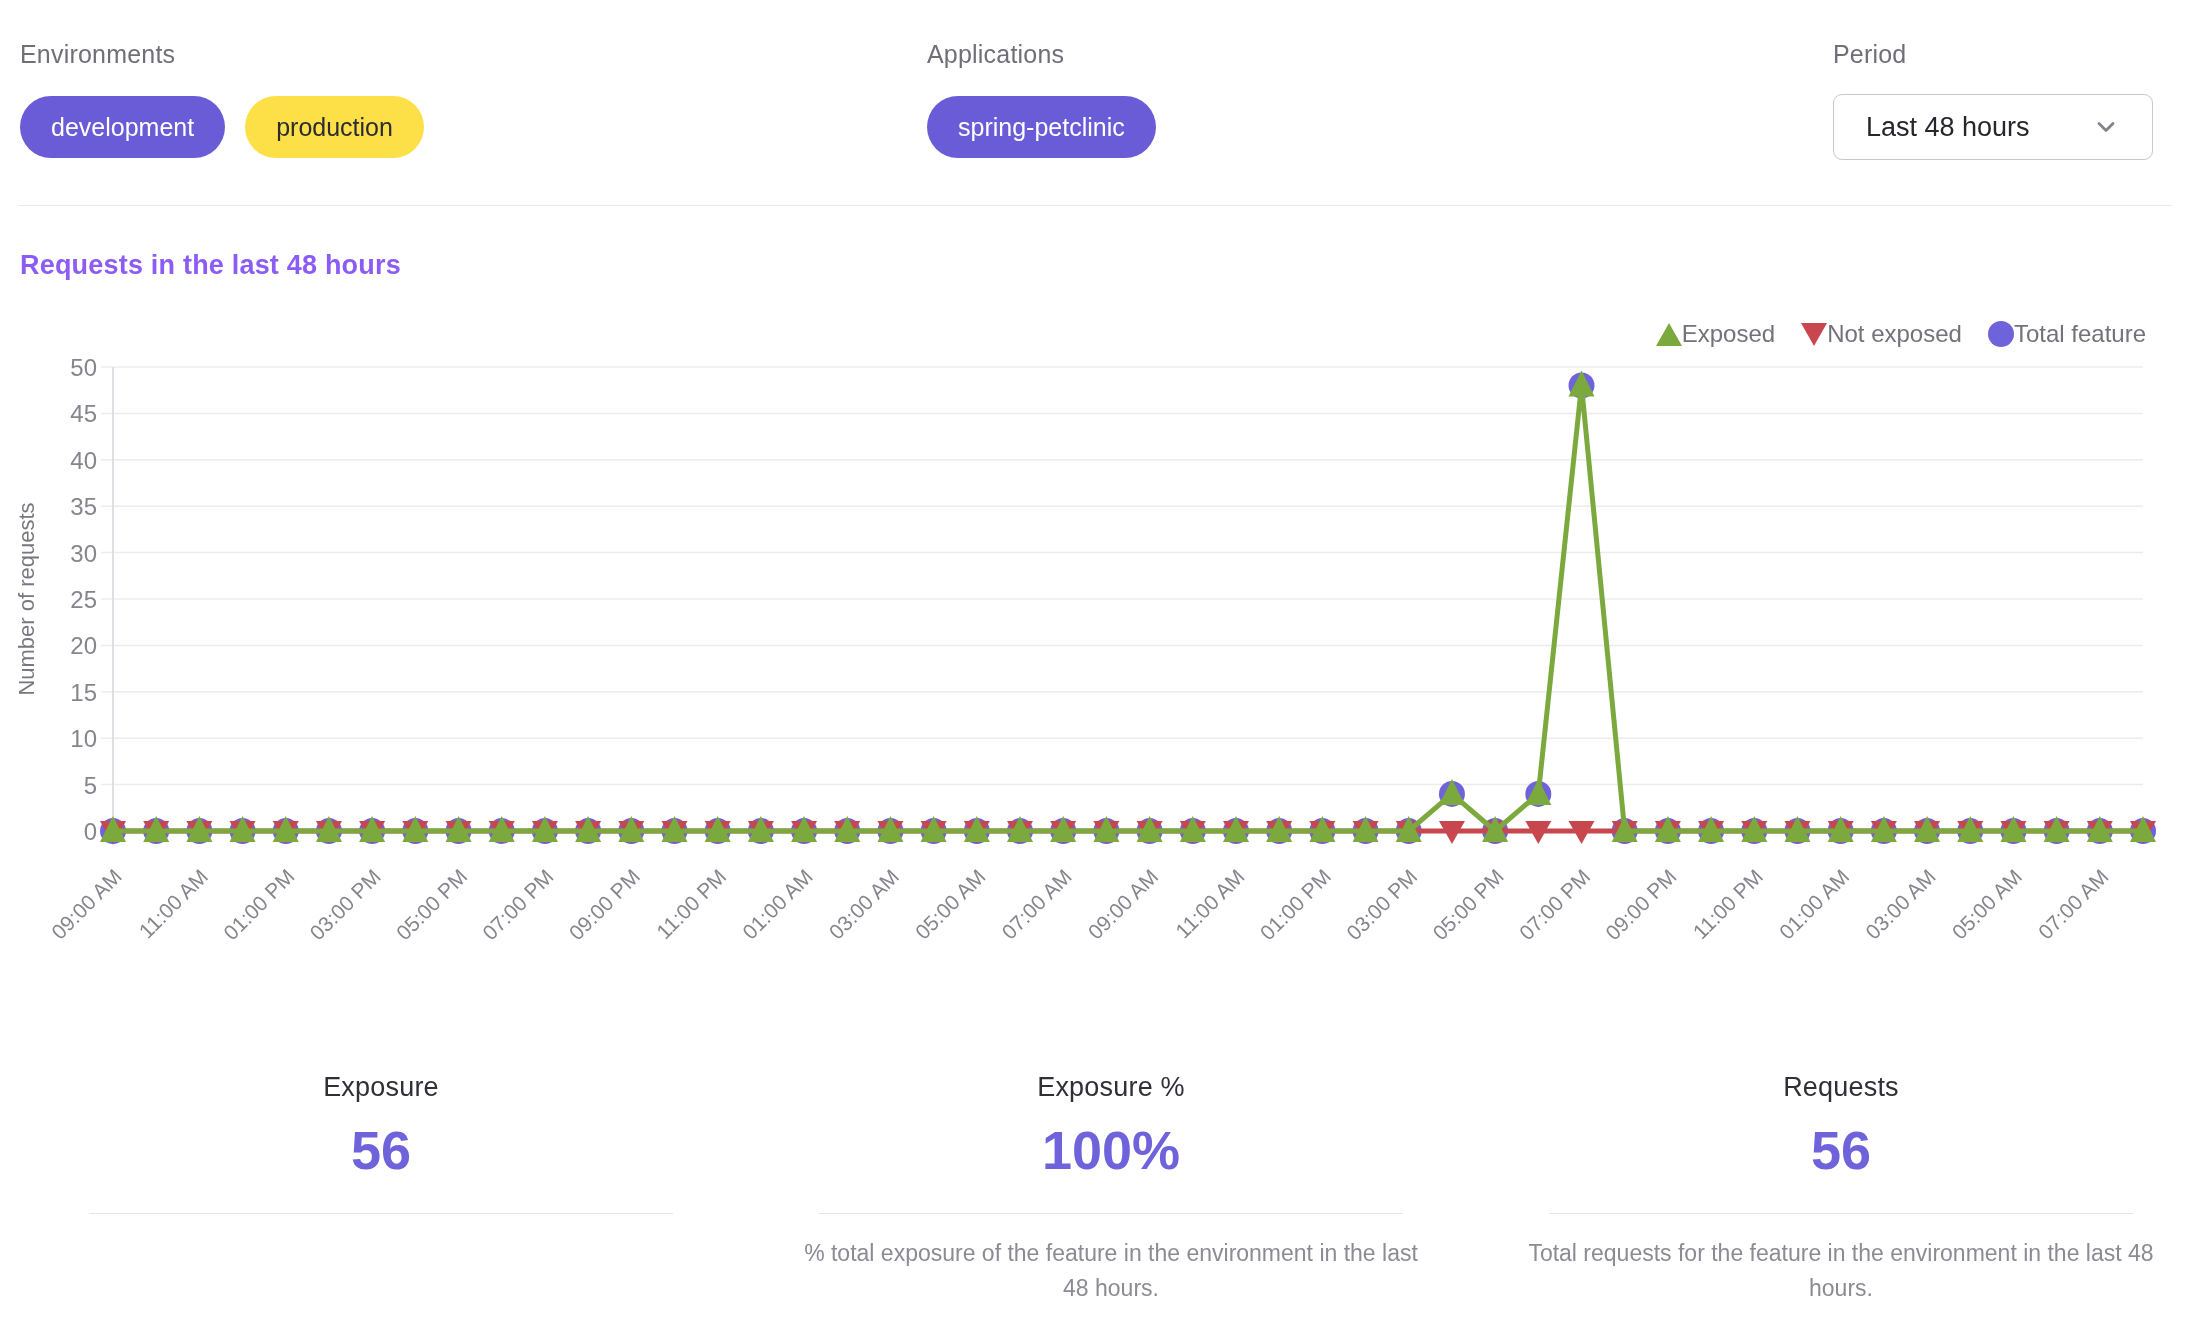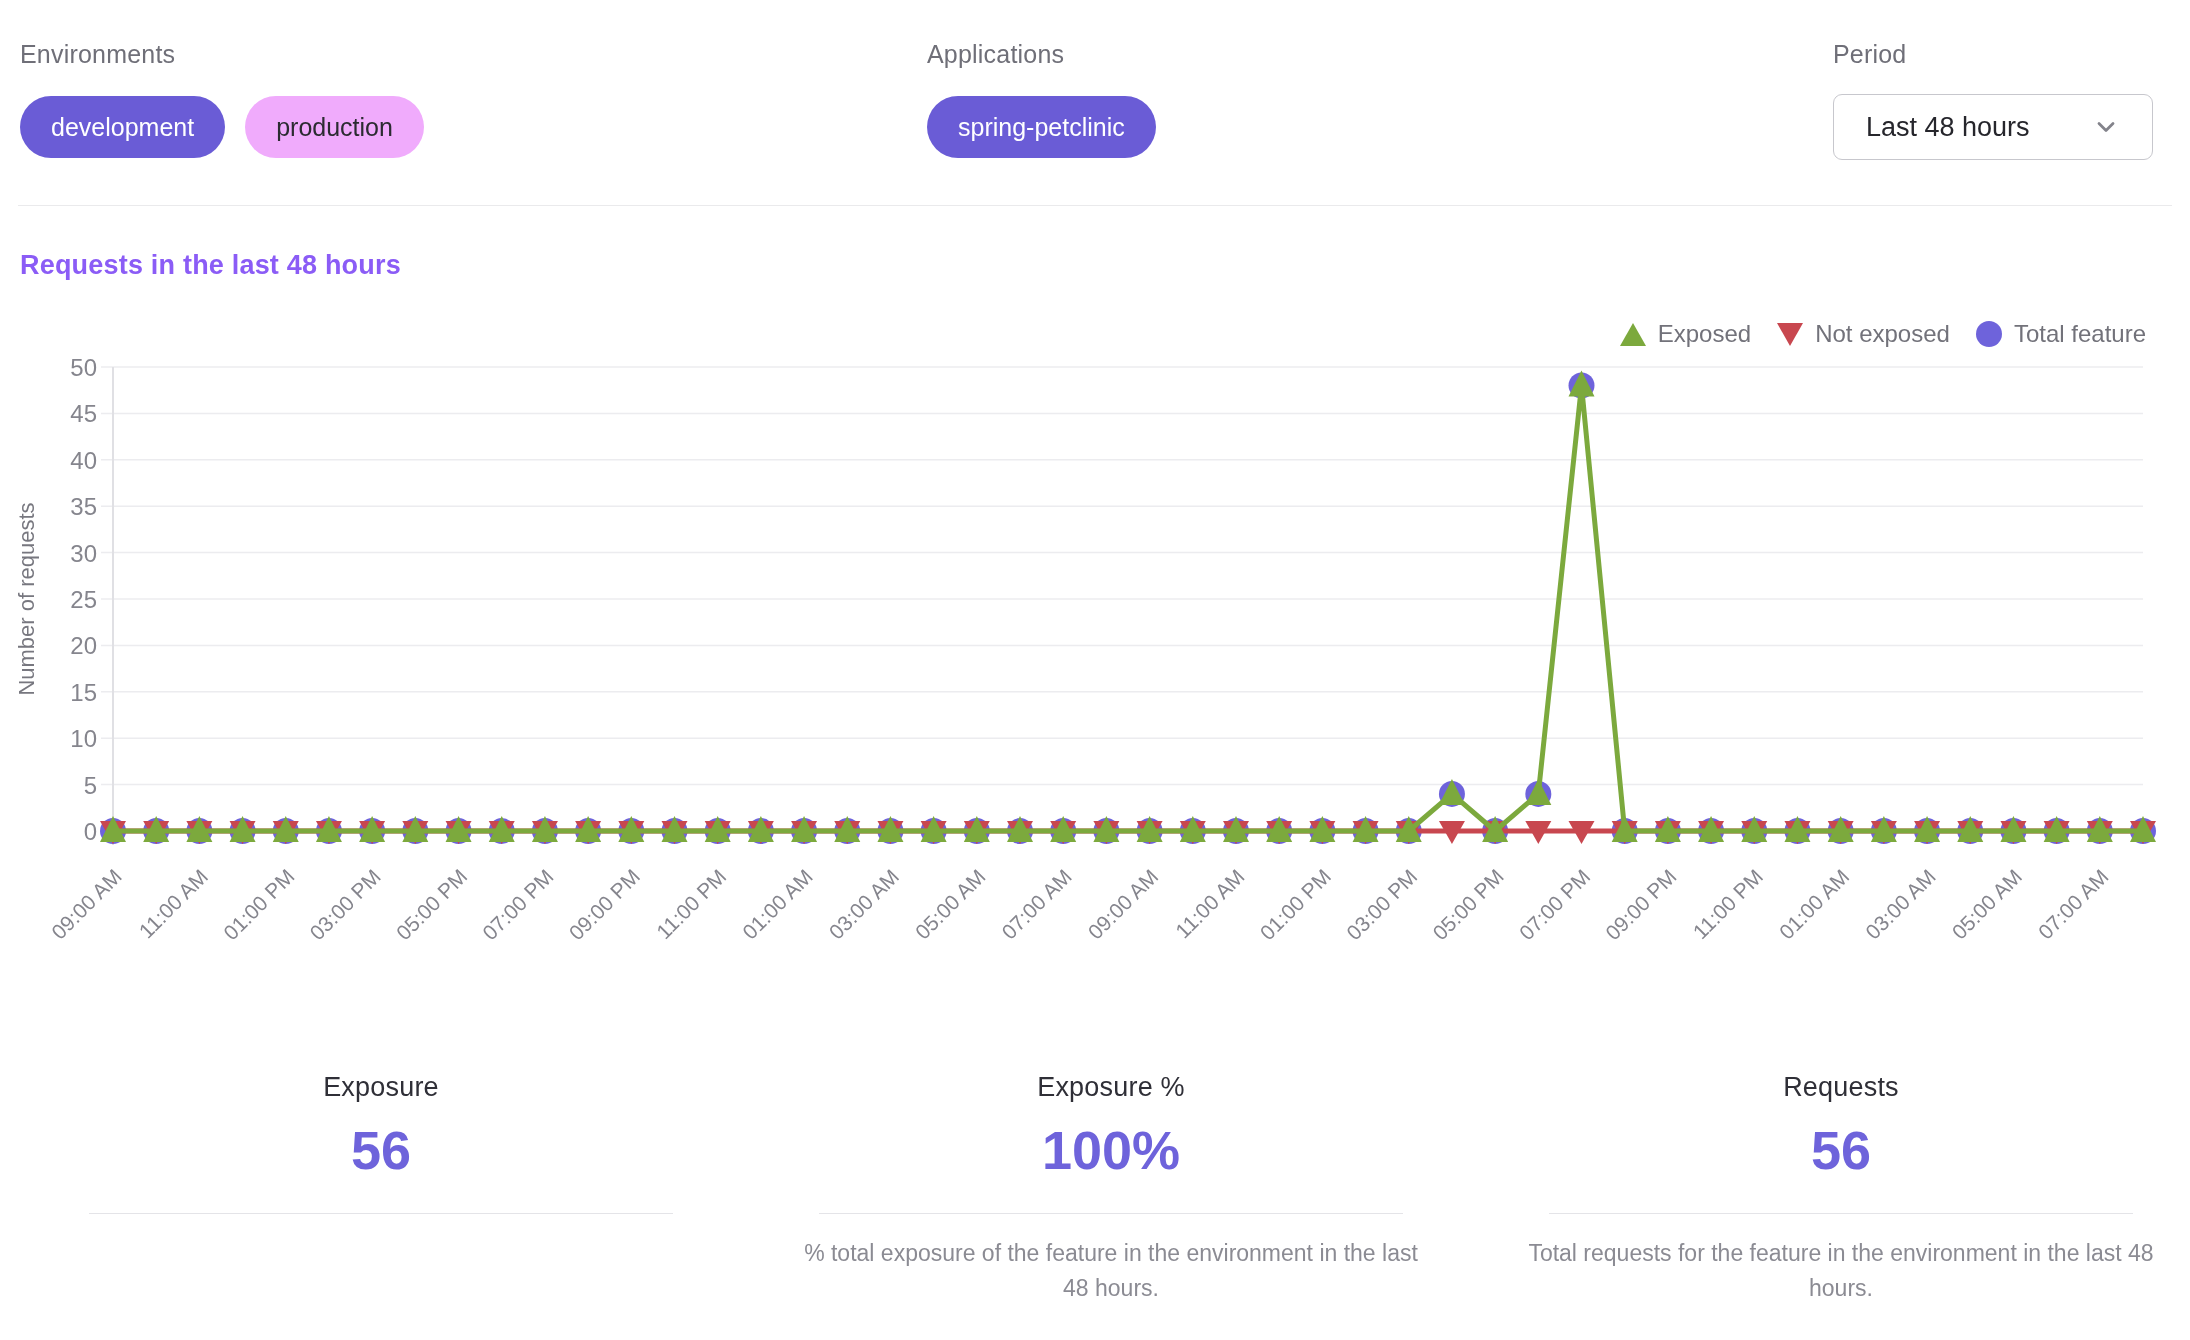--- a/index.html
+++ b/index.html
@@ -6,33 +6,33 @@
   .page{position:relative;width:2190px;height:1340px;background:#ffffff;overflow:hidden;
         font-family:"Liberation Sans","DejaVu Sans",sans-serif;}
 
   
   .fgroup{position:absolute;top:40px;}
   .flabel{font-size:25px;color:#6F6F78;letter-spacing:.2px;}
   .pills{position:absolute;top:56px;left:0;display:flex;gap:20px;white-space:nowrap;}
   .pill{display:inline-flex;align-items:center;height:62px;padding:0 31px;border:none;
         border-radius:31px;font-size:25px;cursor:pointer;
         font-family:"Liberation Sans","DejaVu Sans",sans-serif;
-        background:#f0abfc;color:#2B2B31;}
+        background:#fde047;color:#2B2B31;}
   .pill.active{background:#6A5CD6;color:#ffffff;}
   .select{position:absolute;top:54px;left:0;width:320px;height:66px;box-sizing:border-box;
           border:1px solid #C7C7CD;border-radius:9px;display:flex;align-items:center;
           justify-content:space-between;padding:0 32px;cursor:pointer;background:#fff;}
   .select span{font-size:27px;color:#26262C;}
   .divider{position:absolute;left:18px;right:18px;top:205px;height:1px;background:#EAEAEC;}
 
   
   .chart-title{position:absolute;left:20px;top:250px;margin:0;font-size:27px;font-weight:700;
                color:#8b5cf6;letter-spacing:.2px;}
   .legend{position:absolute;top:320px;right:44px;display:flex;align-items:center;gap:26px;}
-  .legend-item{display:flex;align-items:center;gap:12px;}
+  .legend-item{display:flex;align-items:center;gap:0;}
   .legend-item .lbl{font-size:24px;color:#72727A;}
   .m-tri-up{width:0;height:0;border-left:13px solid transparent;border-right:13px solid transparent;
             border-bottom:23px solid currentColor;}
   .m-tri-down{width:0;height:0;border-left:13px solid transparent;border-right:13px solid transparent;
               border-top:23px solid currentColor;}
   .m-dot{width:26px;height:26px;border-radius:50%;background:currentColor;}
   #chart-svg{position:absolute;left:0;top:0;}
   .ytick{font-size:24px;fill:#85858D;font-family:"Liberation Sans","DejaVu Sans",sans-serif;}
   .xtick{font-size:21px;fill:#85858D;font-family:"Liberation Sans","DejaVu Sans",sans-serif;}
   .ylabel{font-size:22px;fill:#77777F;font-family:"Liberation Sans","DejaVu Sans",sans-serif;}

